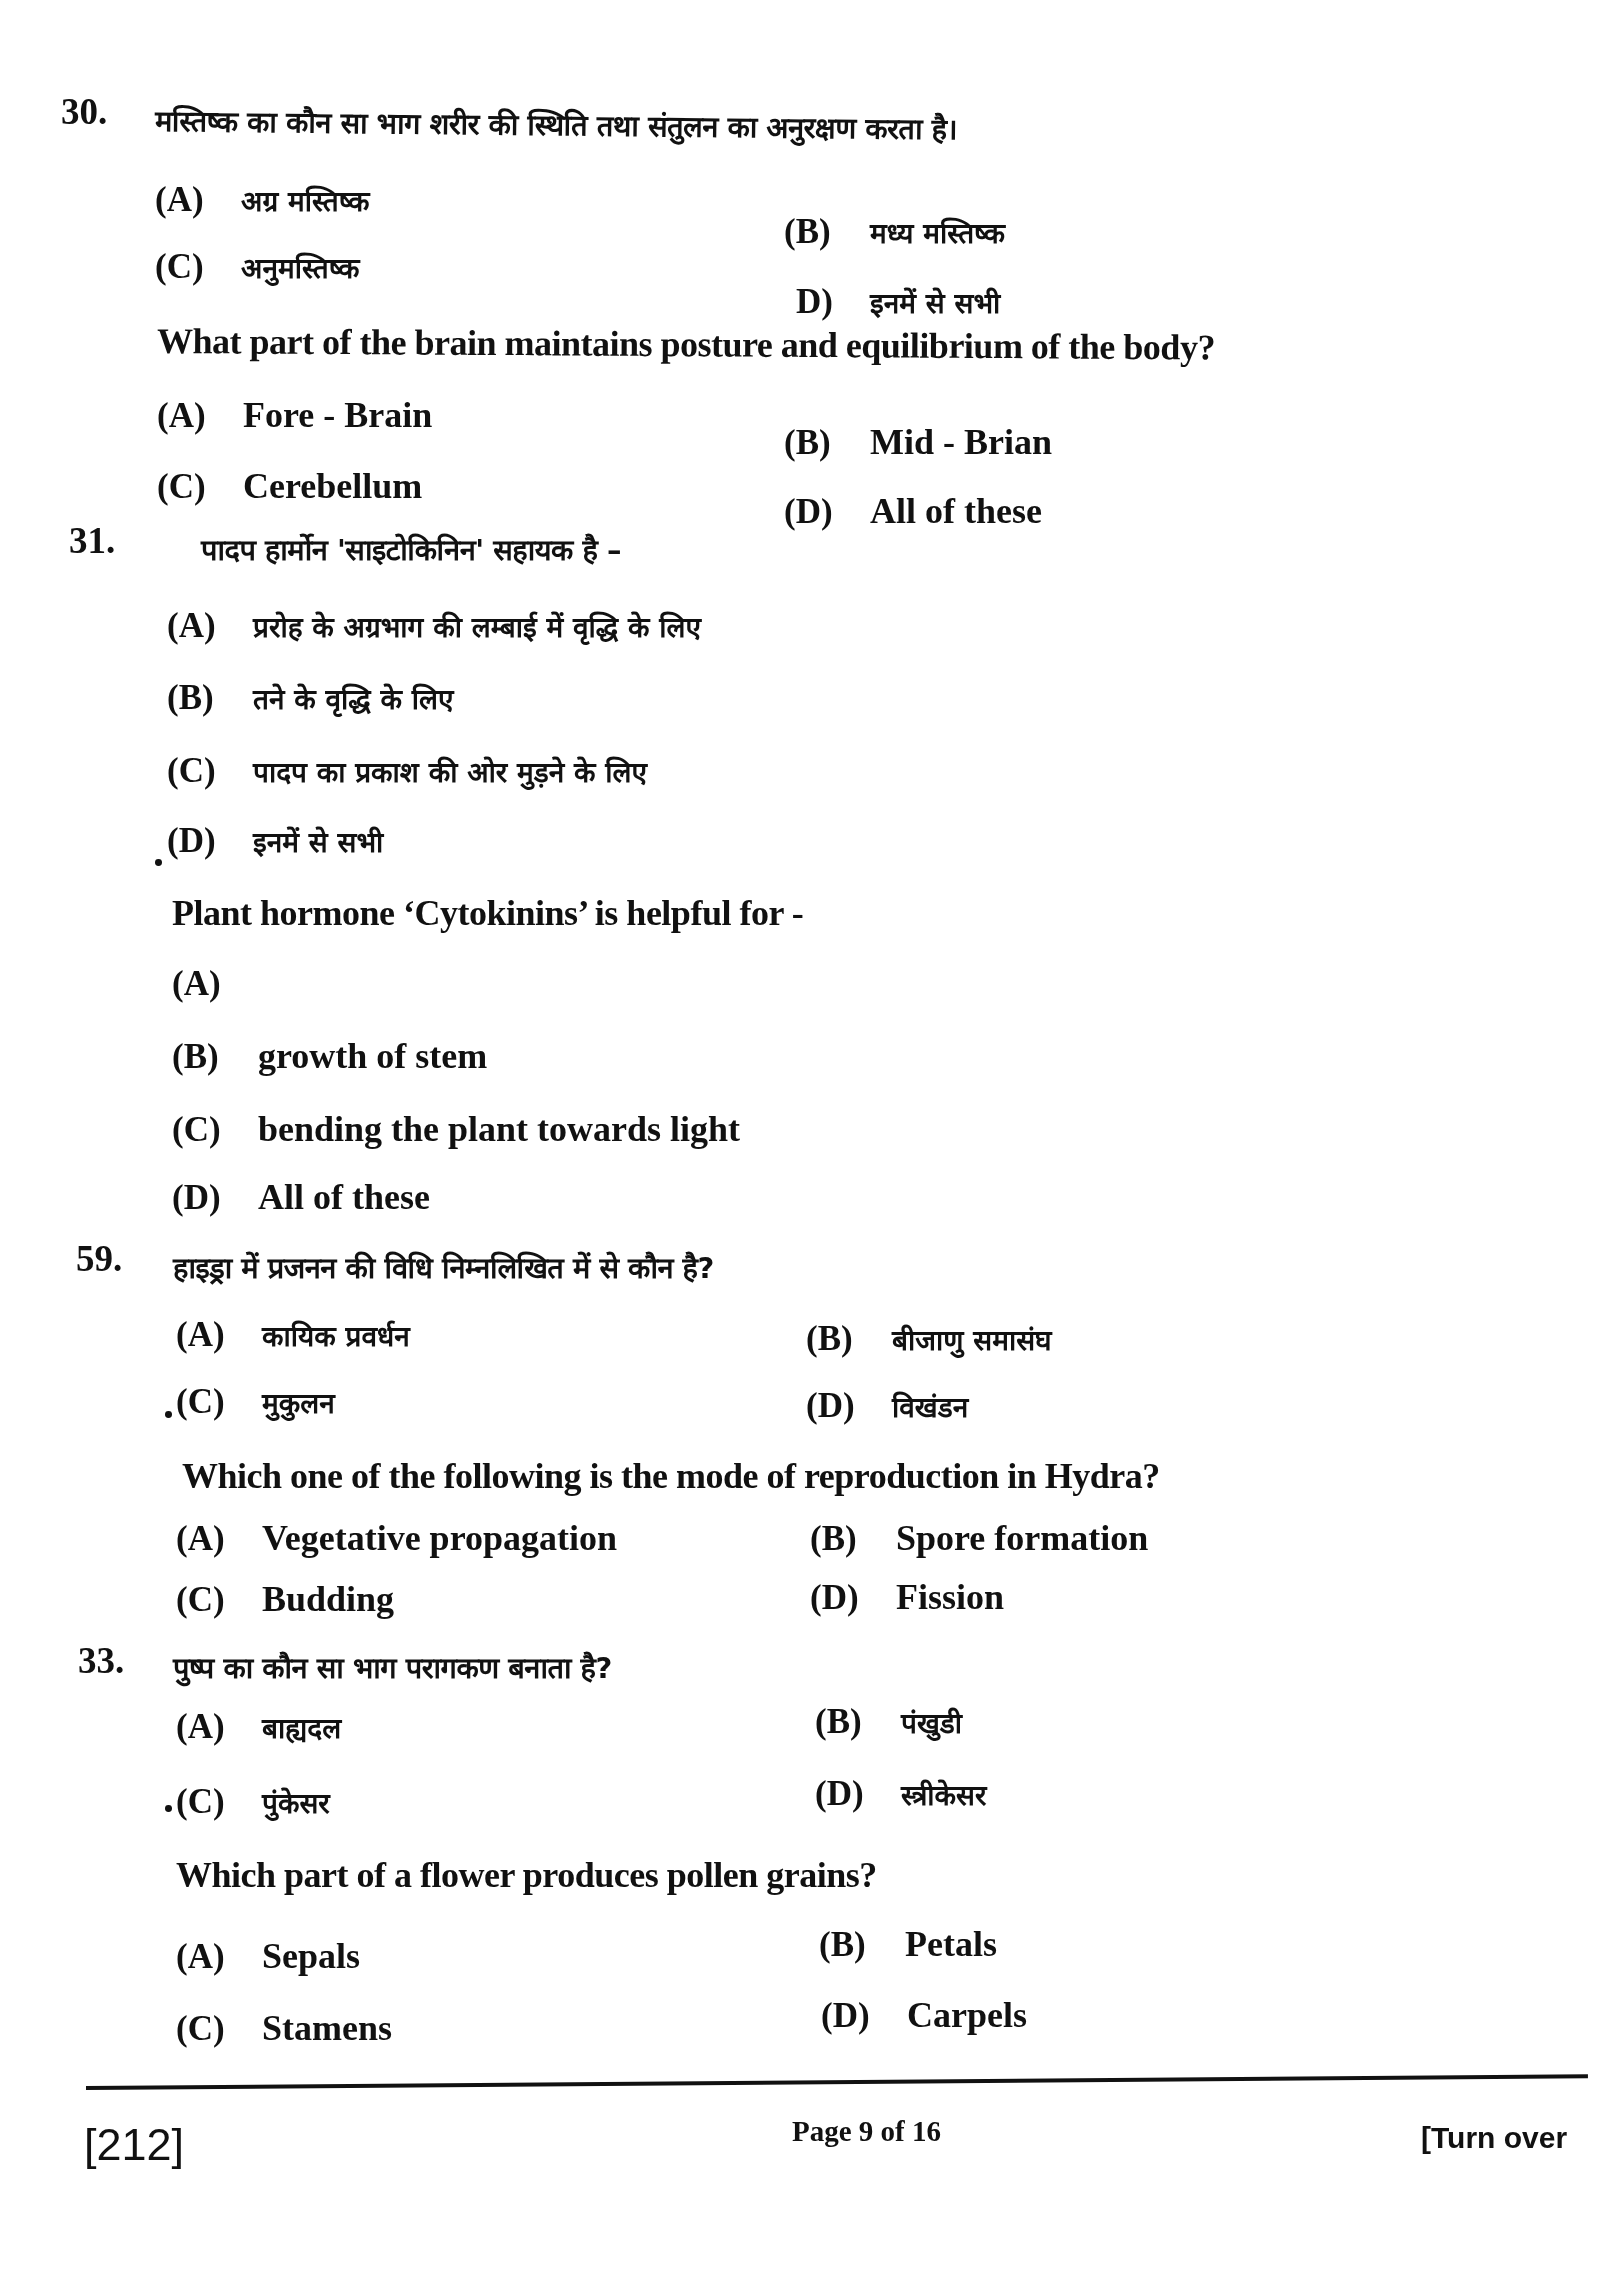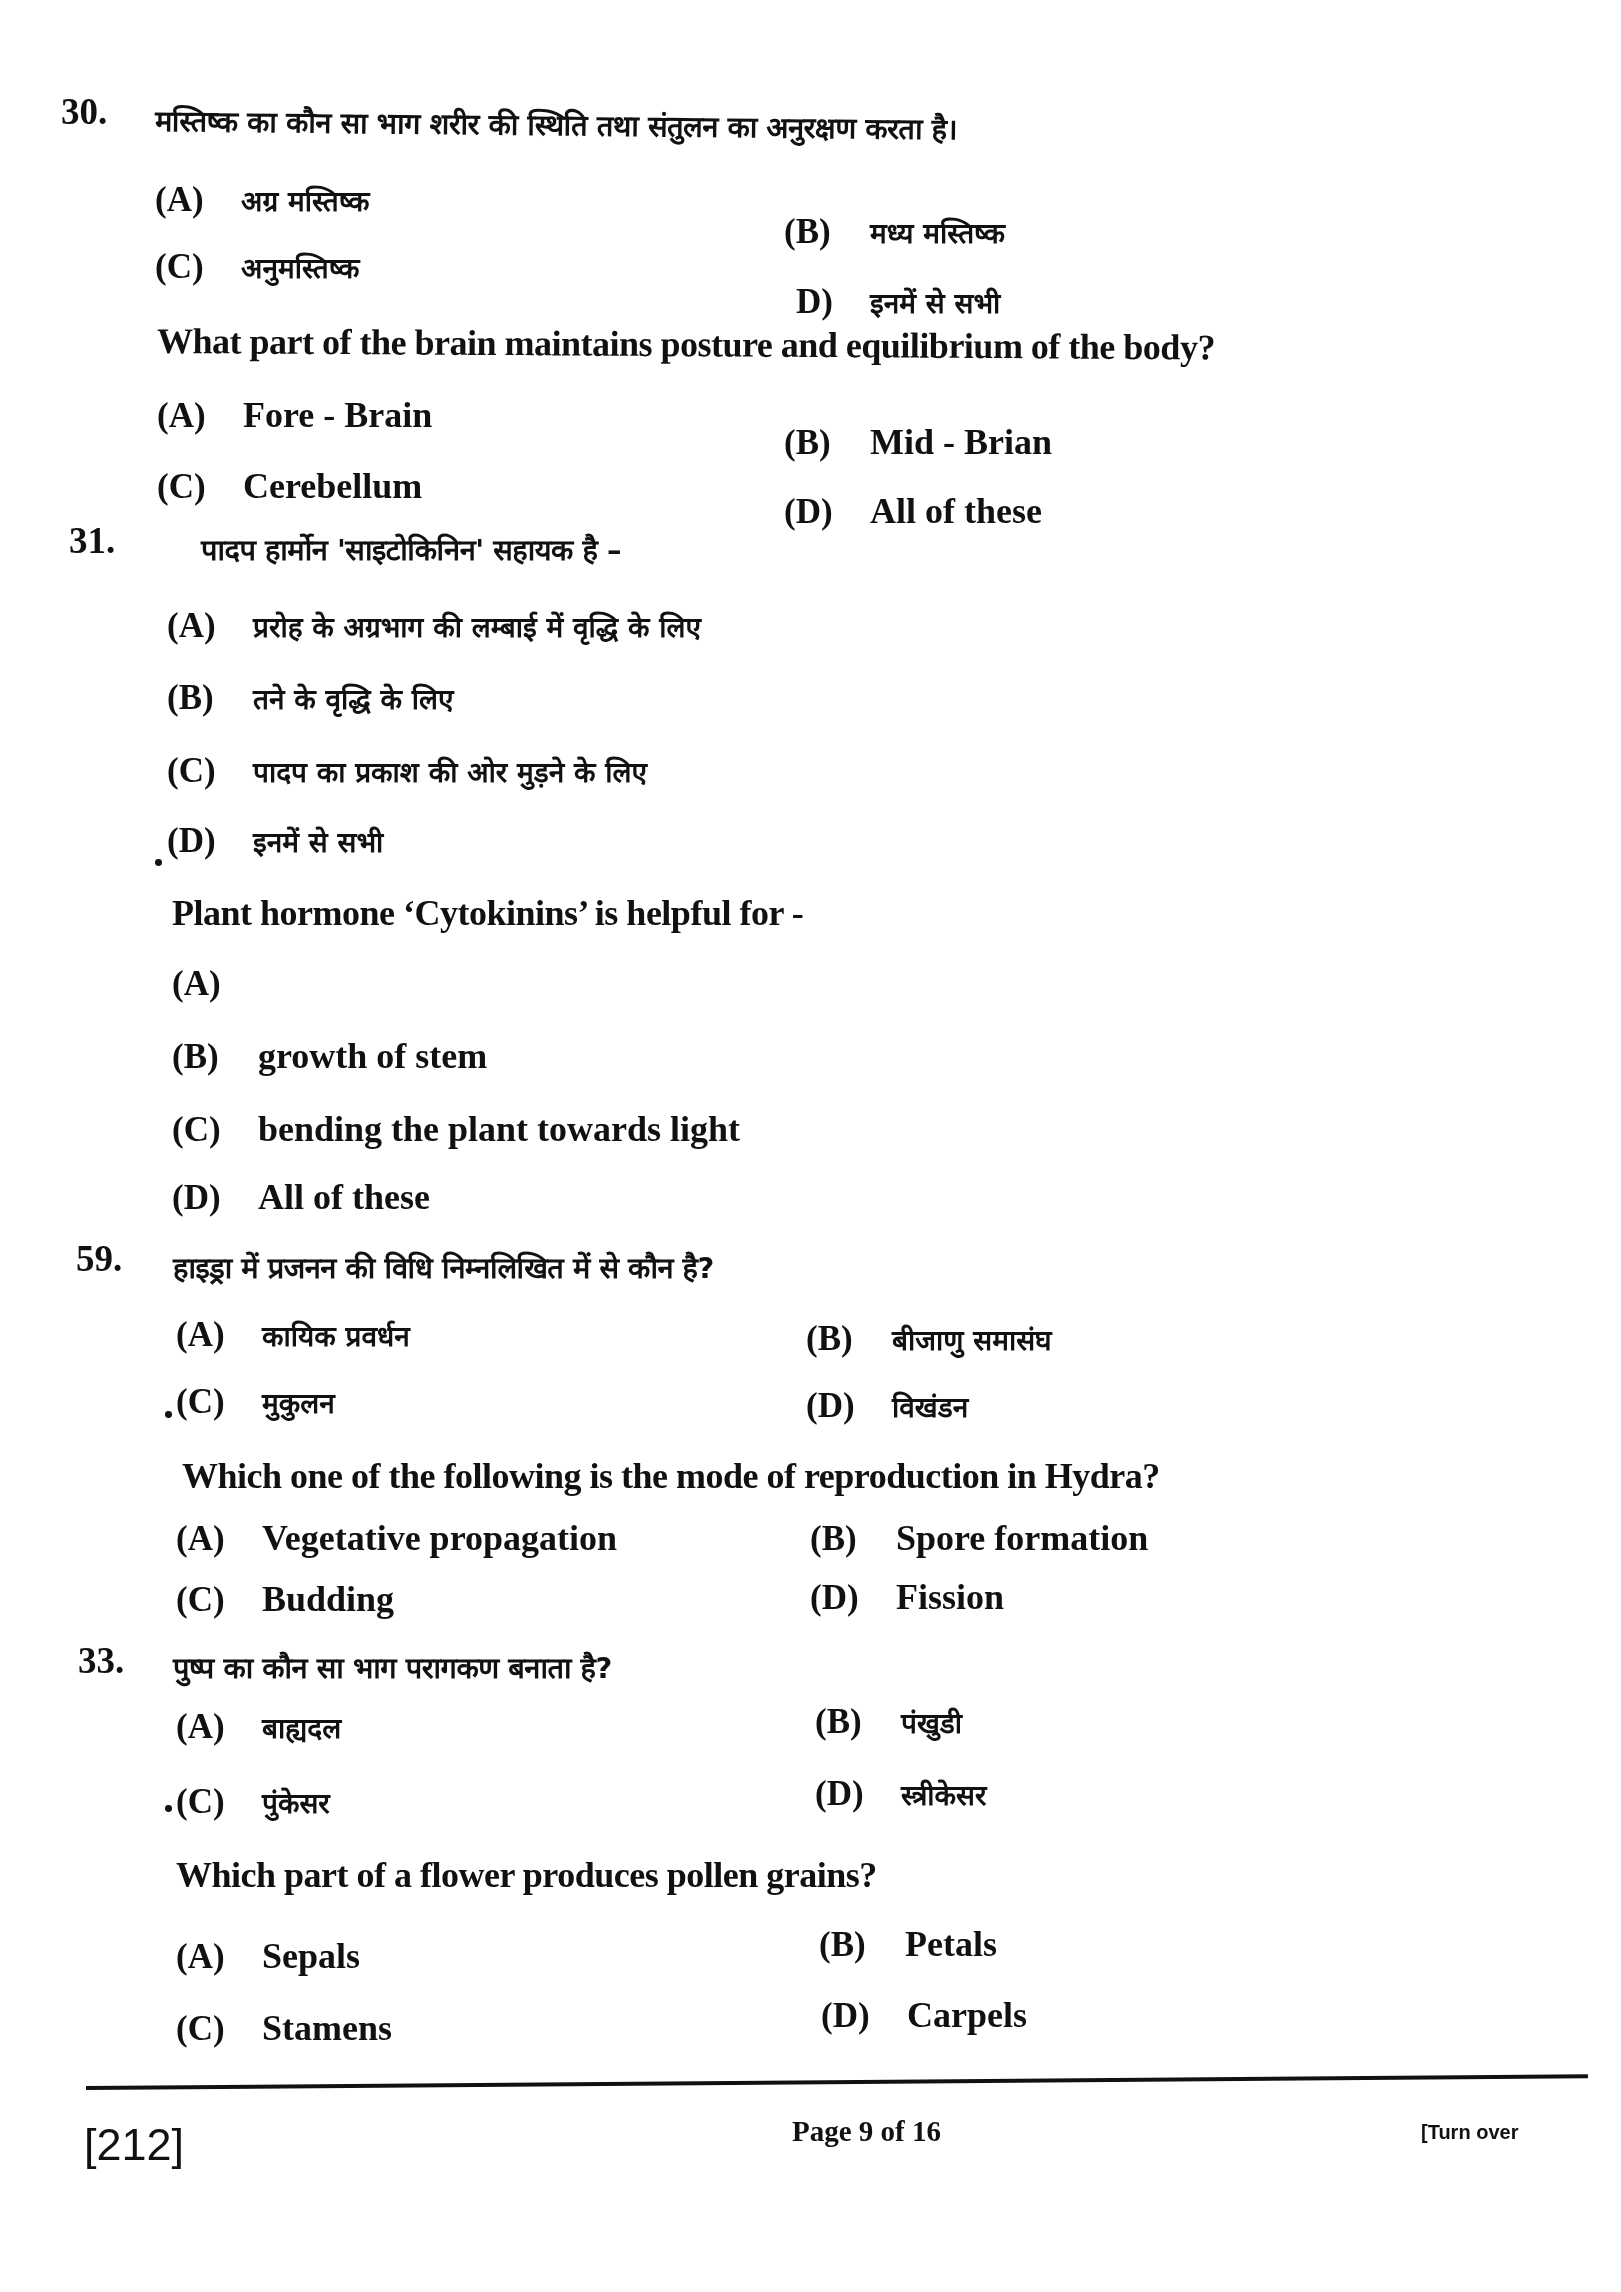--- a/index.html
+++ b/index.html
@@ -183,14 +183,14 @@
   </div>
   <div class="abs opt" style="left:821px;top:1994px;">
     <span class="opt-label">(D)</span>
     <span class="opt-text-en">Carpels</span>
   </div>
 </div>
 
 <div class="rule"></div>
 <span class="abs footer" style="left:84px;top:2119px;font-size:45px;font-weight:normal;">[212]</span>
 <span class="abs footer" style="left:792px;top:2115px;font-size:29px;font-family:Liberation Serif, serif;">Page 9 of 16</span>
-<span class="abs footer" style="left:1421px;top:2121px;font-size:20px;">[Turn over</span>
+<span class="abs footer" style="left:1421px;top:2121px;font-size:30px;">[Turn over</span>
 
 
 </body></html>

